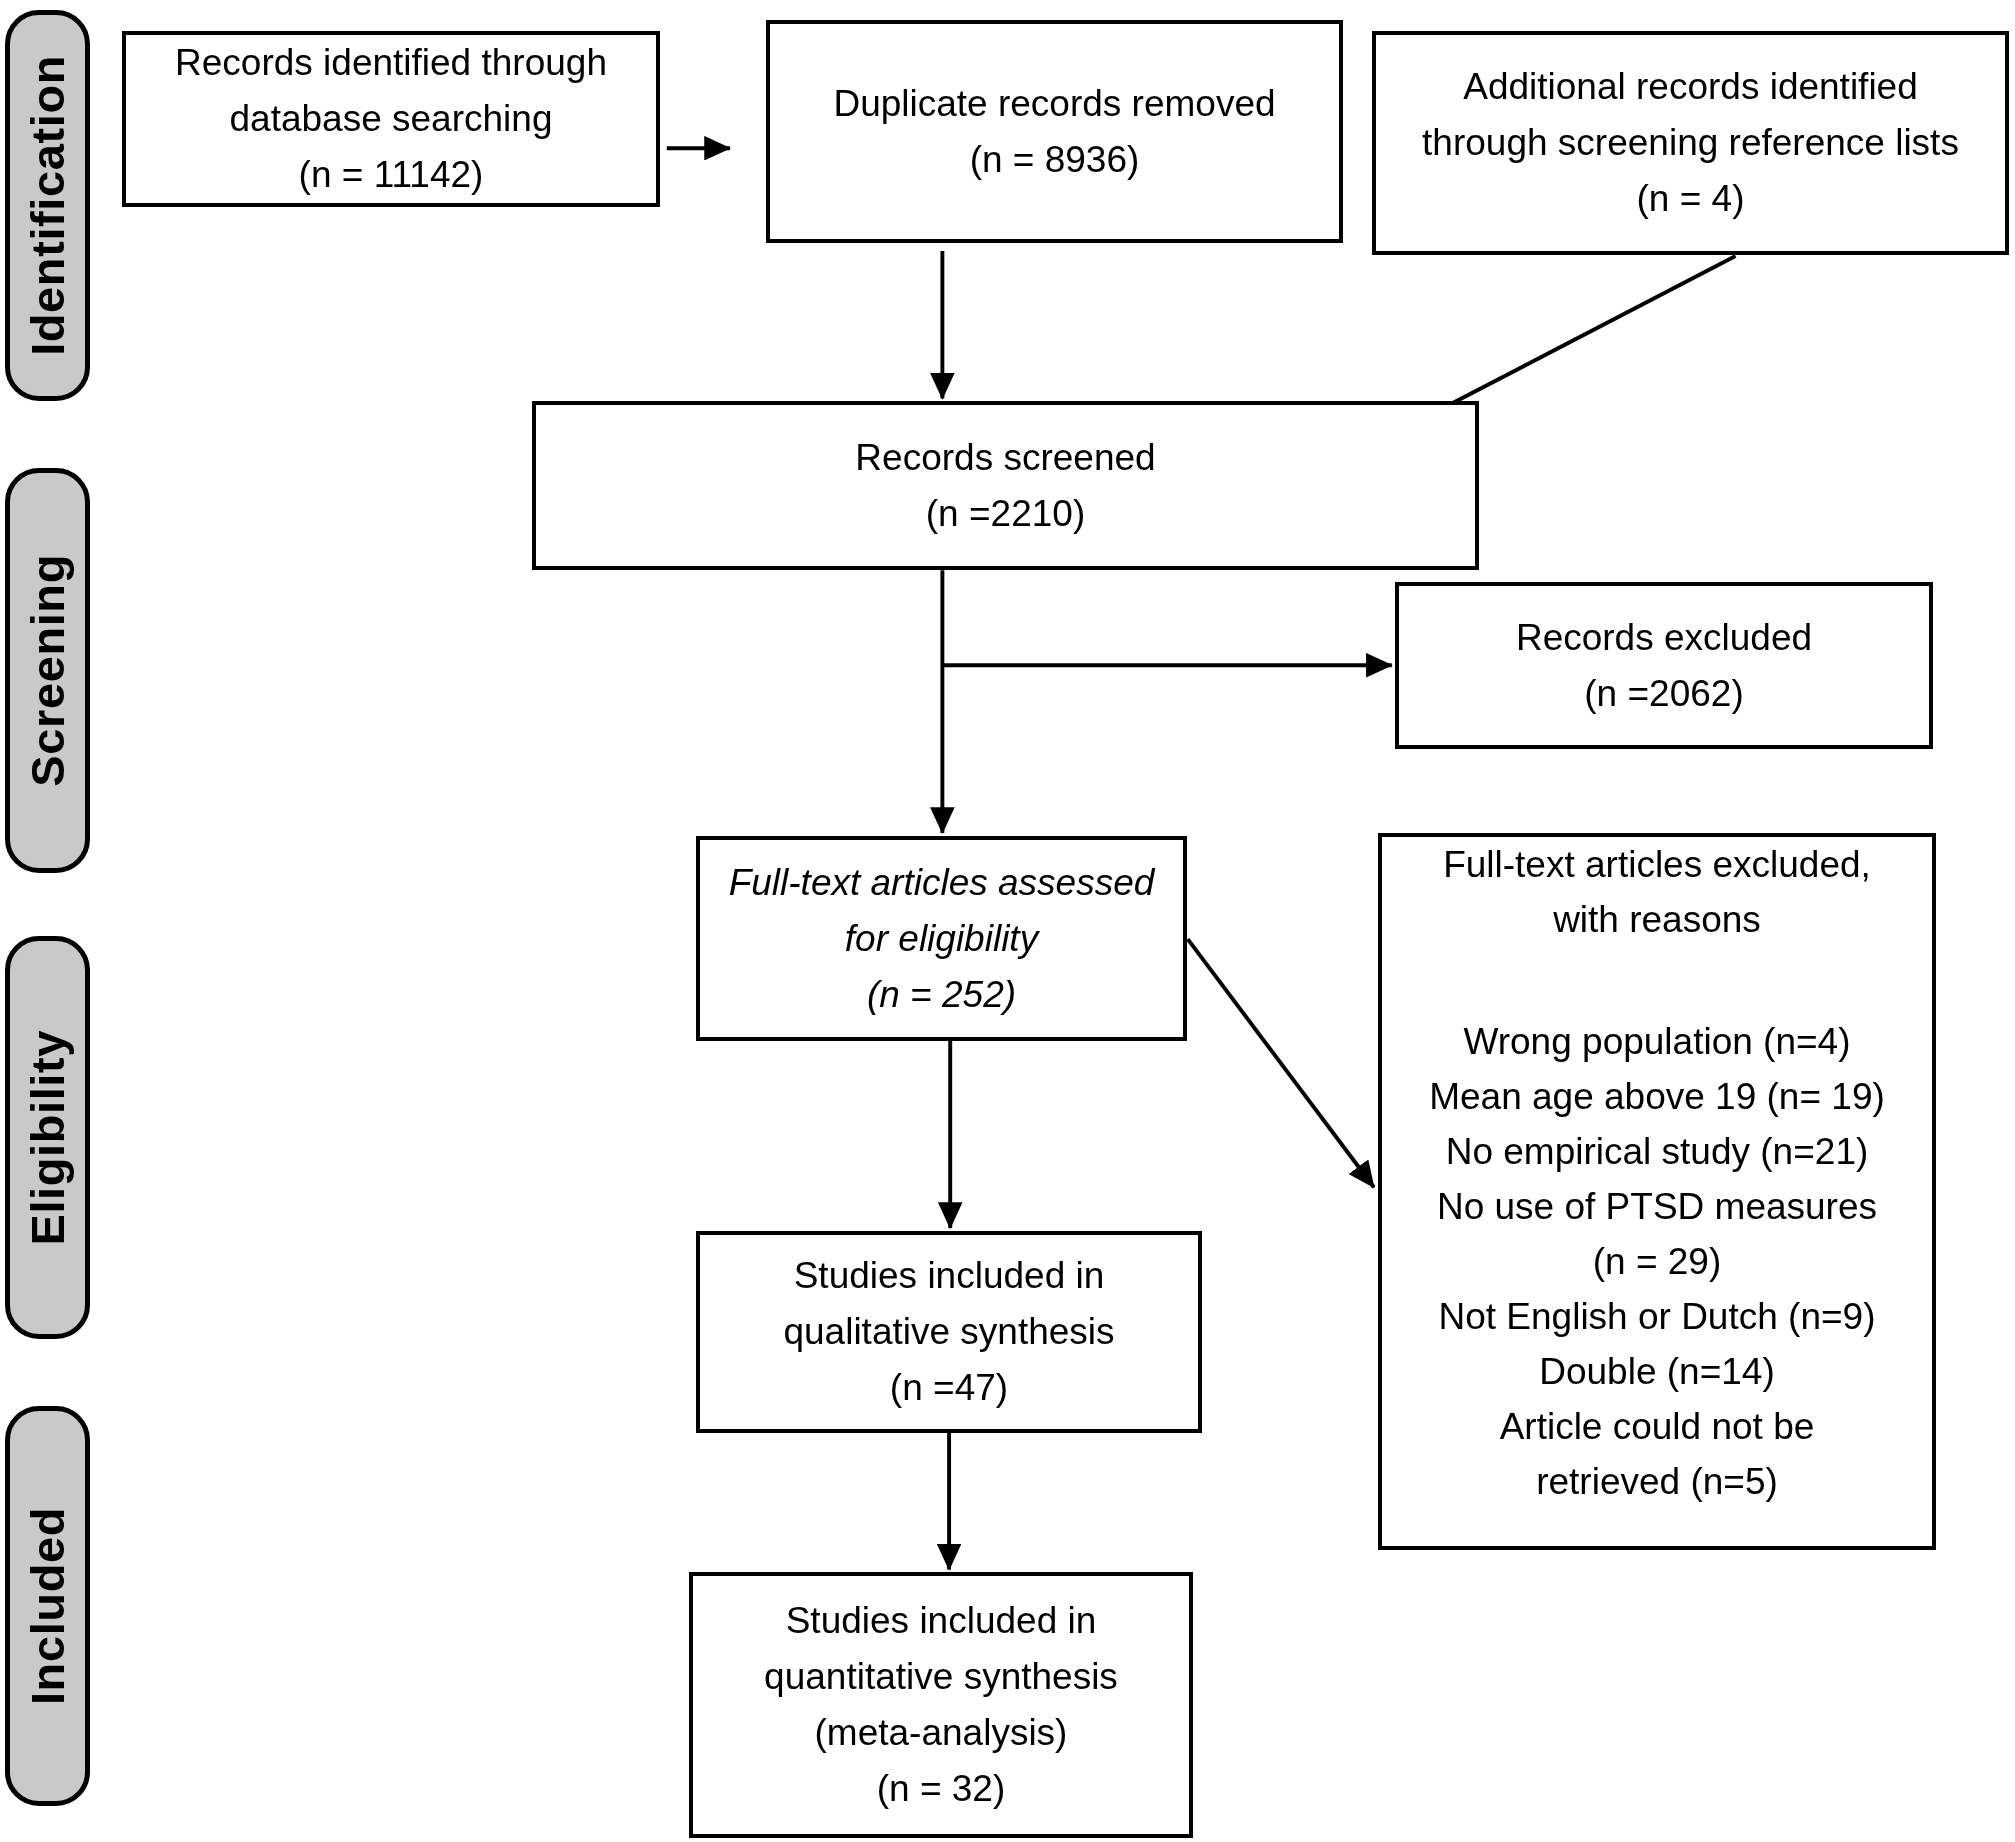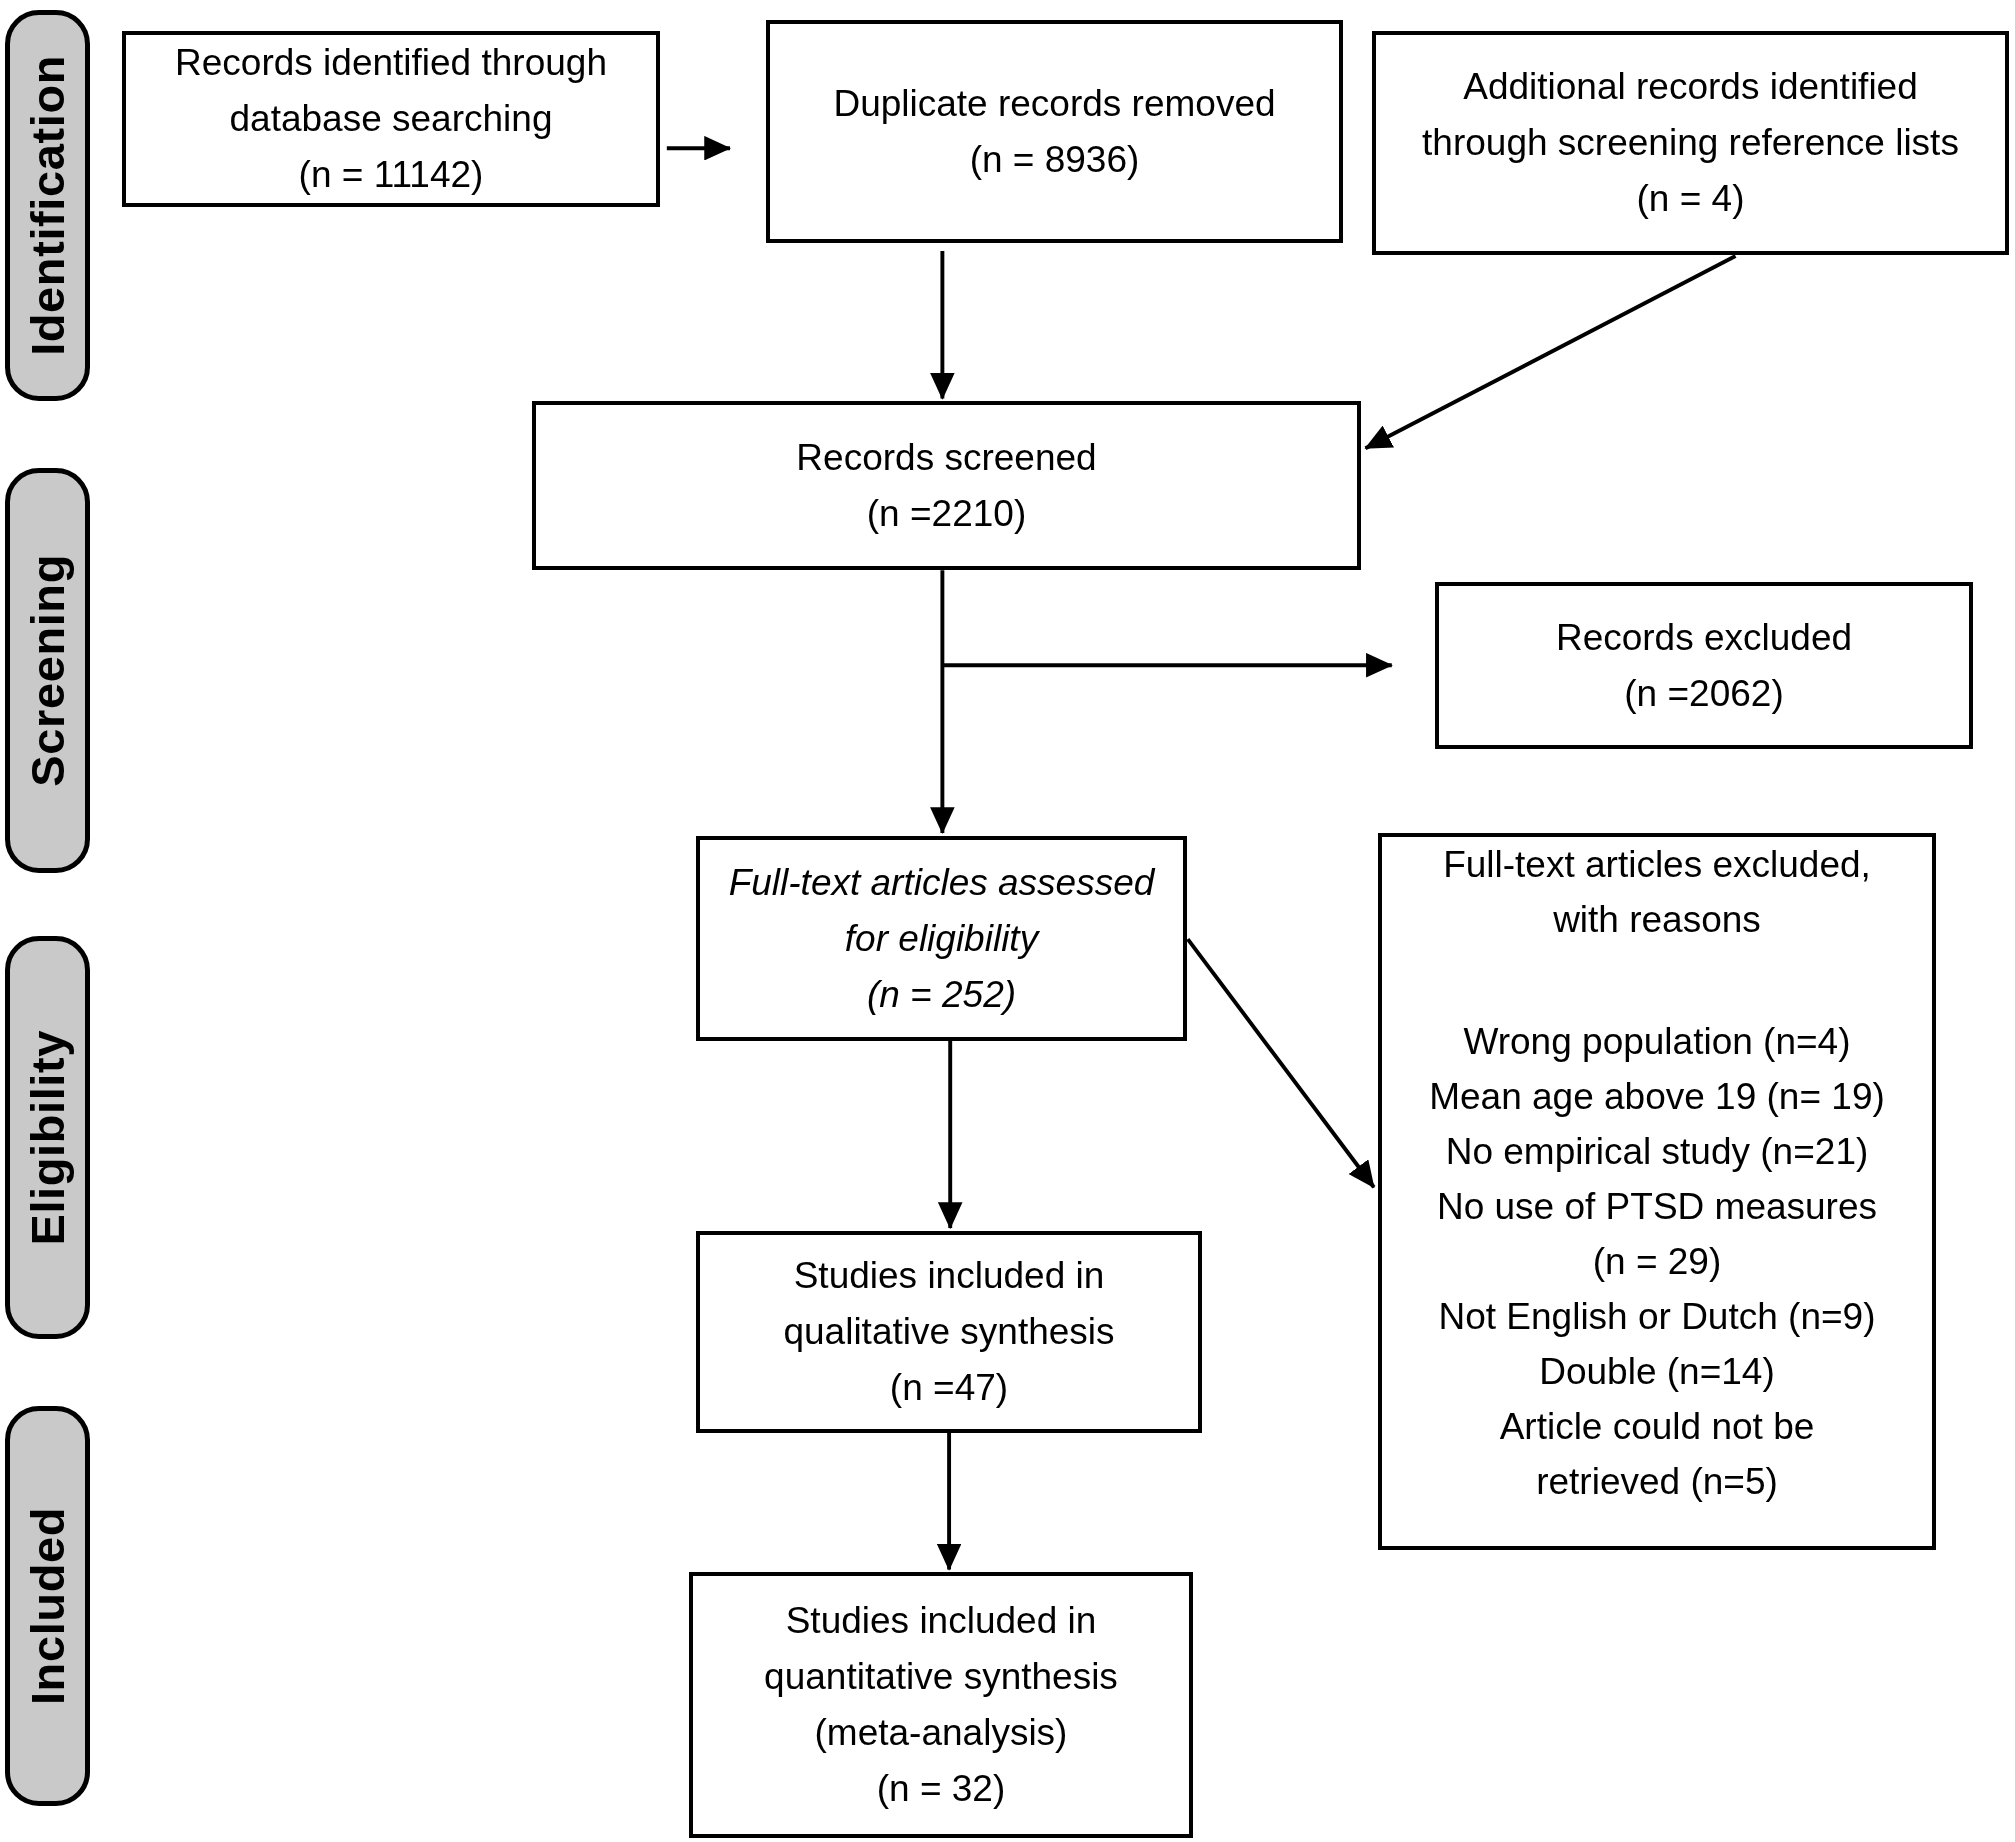--- a/index.html
+++ b/index.html
@@ -119,26 +119,26 @@
     <span class="line">Duplicate records removed</span>
     <span class="line">(n = 8936)</span>
   </div>
 
   <div class="node" style="left:1372px;top:31px;width:637px;height:224px;">
     <span class="line">Additional records identified</span>
     <span class="line">through screening reference lists</span>
     <span class="line">(n = 4)</span>
   </div>
 
-  <div class="node" style="left:532px;top:401px;width:829px;height:169px;">
+  <div class="node" style="left:532px;top:401px;width:947px;height:169px;">
     <span class="line">Records screened</span>
     <span class="line">(n =2210)</span>
   </div>
 
-  <div class="node" style="left:1395px;top:582px;width:538px;height:167px;margin-left:40px;">
+  <div class="node" style="left:1395px;top:582px;width:538px;height:167px;">
     <span class="line">Records excluded</span>
     <span class="line">(n =2062)</span>
   </div>
 
   <div class="node" style="left:696px;top:836px;width:491px;height:205px;font-style:italic;">
     <span class="line">Full-text articles assessed</span>
     <span class="line">for eligibility</span>
     <span class="line">(n = 252)</span>
   </div>
 

